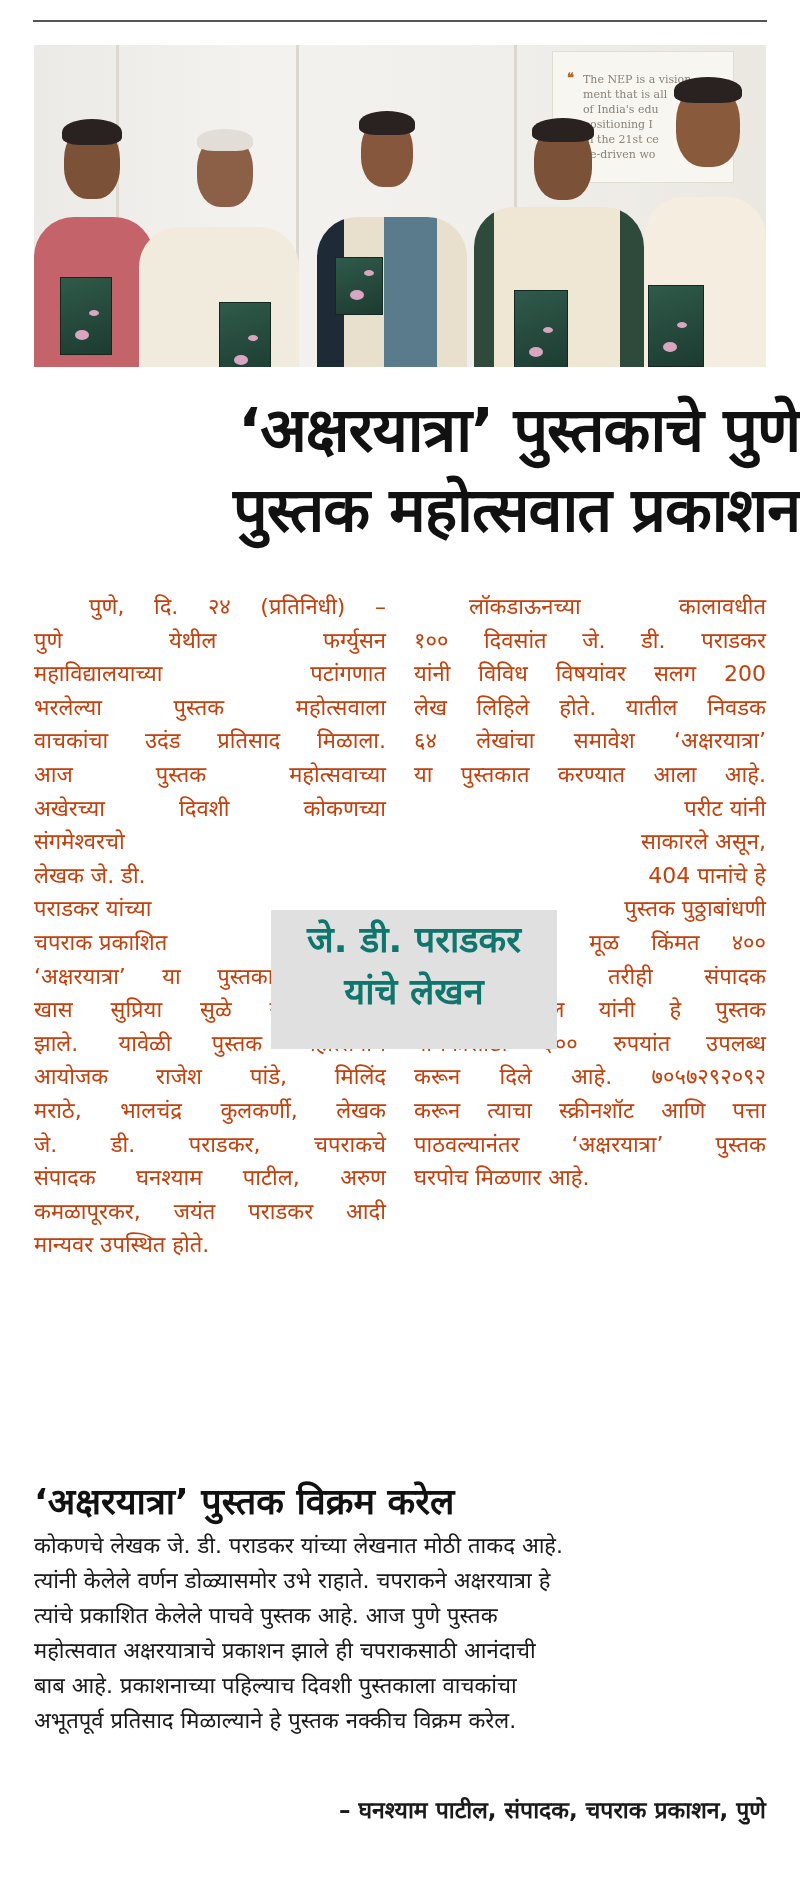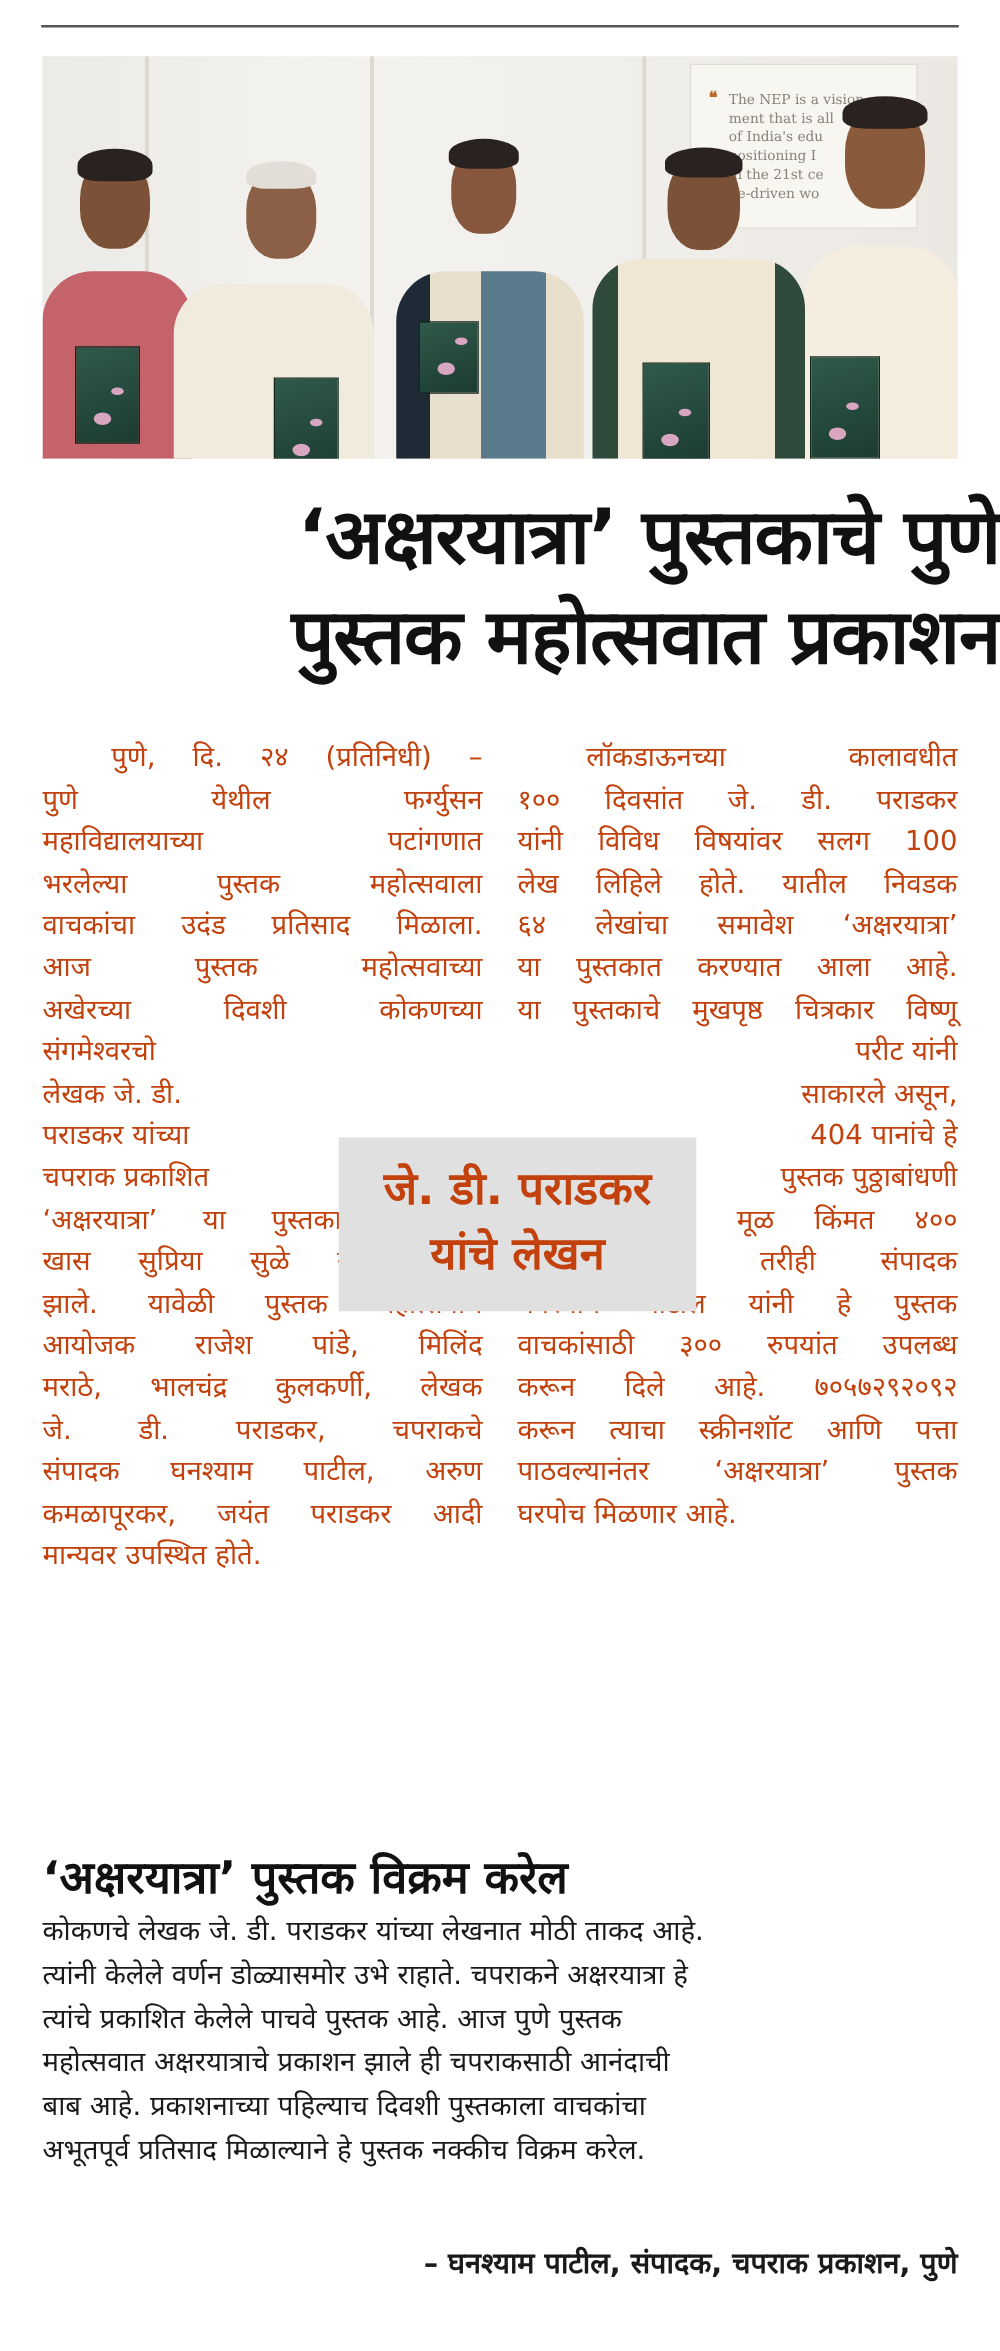--- a/index.html
+++ b/index.html
@@ -31,22 +31,22 @@
               color:#111; }
   
   .col { position:absolute; font:22px "DejaVu Sans", sans-serif; line-height:33.6px; color:#c2410c; }
   .col .ln { display:block; white-space:nowrap; text-align:justify; text-align-last:justify; }
   .col .ln.last { text-align-last:left; }
   .col .ln.indent { padding-left:55px; }
   .col-left { left:34px; width:352px; top:590px; }
   .col-right { left:414px; width:352px; top:590px; }
 
   .callout { position:absolute; left:271px; top:910px; width:286px; height:139px; background:#e0e0e0;
-             text-align:center; font:bold 36px "DejaVu Sans", sans-serif; line-height:52px; color:#c2410c;
-             padding-top:16px; box-sizing:border-box; }
+             text-align:center; font:bold 36px "DejaVu Sans", sans-serif; line-height:52px; color:#0f766e;
+             padding-top:4px; box-sizing:border-box; }
 
   .subhead { position:absolute; left:34px; top:1476px; font:bold 36px "DejaVu Sans", sans-serif; color:#111; }
   .quote-body { position:absolute; left:34px; width:740px; top:1528px; font:22px "DejaVu Sans", sans-serif;
                 line-height:35px; }
   .quote-body .ln { display:block; white-space:nowrap; }
   .signature { position:absolute; right:34px; top:1793px; font:bold 23px "DejaVu Sans", sans-serif; }
 </style>
 </head>
 <body>
 
@@ -126,25 +126,24 @@
     <span class="ln">मराठे, भालचंद्र कुलकर्णी, लेखक</span>
     <span class="ln">जे. डी. पराडकर, चपराकचे</span>
     <span class="ln">संपादक घनश्याम पाटील, अरुण</span>
     <span class="ln">कमळापूरकर, जयंत पराडकर आदी</span>
     <span class="ln last">मान्यवर उपस्थित होते.</span>
   </div>
 
 <div class="col col-right" id="colRight">
     <span class="ln indent">लॉकडाऊनच्या कालावधीत</span>
     <span class="ln">१०० दिवसांत जे. डी. पराडकर</span>
-    <span class="ln">यांनी विविध विषयांवर सलग 100</span>
+    <span class="ln">यांनी विविध विषयांवर सलग 200</span>
     <span class="ln">लेख लिहिले होते. यातील निवडक</span>
     <span class="ln">६४ लेखांचा समावेश ‘अक्षरयात्रा’</span>
     <span class="ln">या पुस्तकात करण्यात आला आहे.</span>
-    <span class="ln">या पुस्तकाचे मुखपृष्ठ चित्रकार विष्णू</span>
     <span class="ln" style="width: 230px; text-align-last: right; margin-left: auto;">परीट यांनी</span>
     <span class="ln" style="width: 230px; text-align-last: right; margin-left: auto;">साकारले असून,</span>
     <span class="ln" style="width: 230px; text-align-last: right; margin-left: auto;">404 पानांचे हे</span>
     <span class="ln" style="width: 230px; text-align-last: right; margin-left: auto;">पुस्तक पुठ्ठाबांधणी</span>
     <span class="ln">स्वरूपाचे आहे. मूळ किंमत ४००</span>
     <span class="ln">रुपये असली तरीही संपादक</span>
     <span class="ln">घनश्याम पाटील यांनी हे पुस्तक</span>
     <span class="ln">वाचकांसाठी ३०० रुपयांत उपलब्ध</span>
     <span class="ln">करून दिले आहे. ७०५७२९२०९२</span>
     <span class="ln">करून त्याचा स्क्रीनशॉट आणि पत्ता</span>

